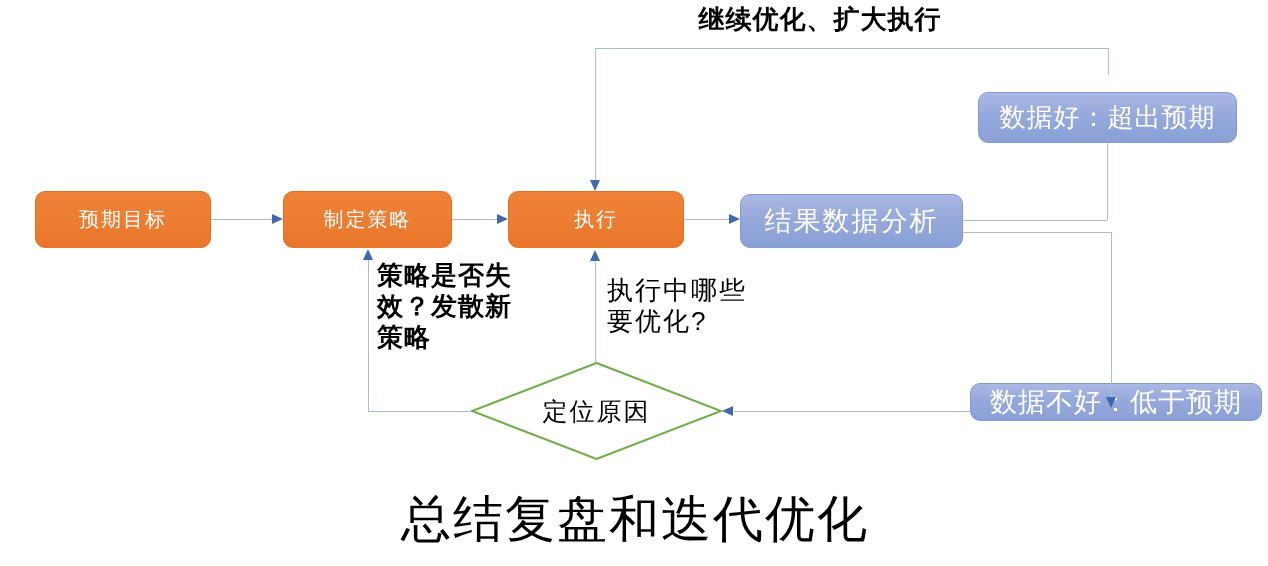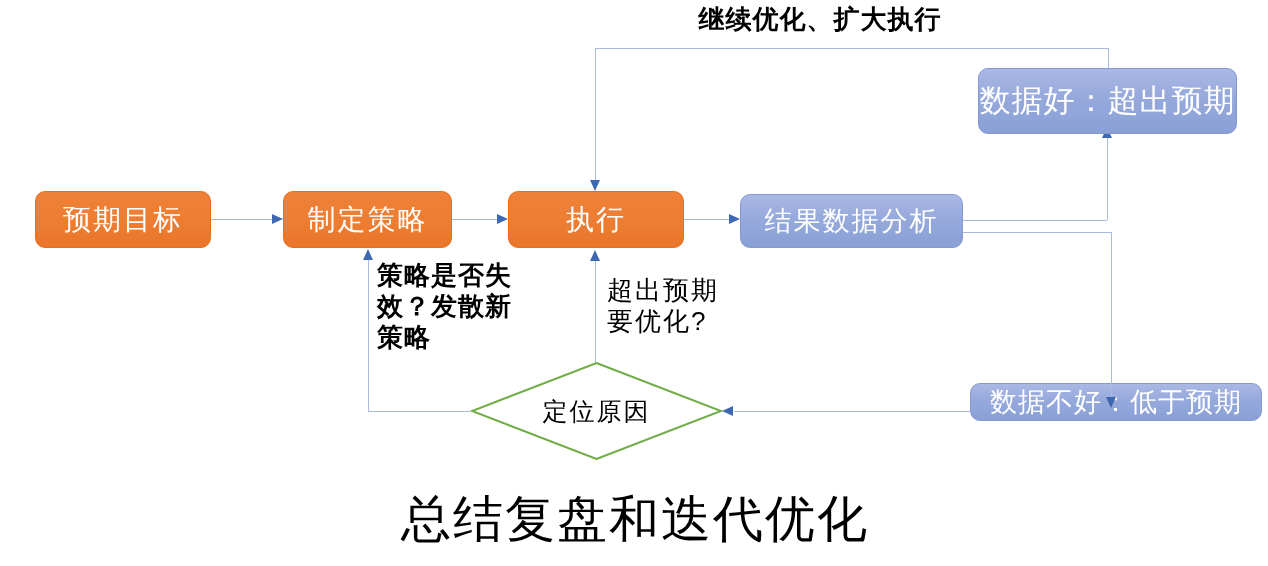--- a/index.html
+++ b/index.html
@@ -2,21 +2,21 @@
 <html><head>
 <meta charset="utf-8">
 <style>
   html,body{margin:0;padding:0;background:#fff;}
   #stage{
     position:relative;width:1268px;height:566px;background:#ffffff;
     font-family:"Liberation Sans","DejaVu Sans",sans-serif;overflow:hidden;padding-left:13px;
   }
   .node{
     position:absolute;display:flex;align-items:center;justify-content:center;
-    border-radius:10px;color:#ffffff;font-size:28px;letter-spacing:2px;
+    border-radius:10px;color:#ffffff;font-size:20px;letter-spacing:2px;
     white-space:nowrap;box-sizing:border-box;
   }
   .node-orange{
     background:linear-gradient(180deg,#EE8138 0%,#ED7D31 55%,#E9762A 100%);
     border:1px solid #E56F1C;
   }
   .node-blue{
     background:linear-gradient(180deg,#AAB8E4 0%,#96A9DC 45%,#89A0D6 100%);
     border:1px solid #8499CF;
   }
@@ -97,37 +97,37 @@
   </div>
 
   <div class="node node-orange" style="left:508px;top:191px;width:176px;height:57px;text-align:right;">
     <span>执行</span>
   </div>
 
   <div class="node node-blue" style="left:740px;top:194px;width:223px;height:54px;font-size:27px;">
     <span>结果数据分析</span>
   </div>
 
-  <div class="node node-blue" style="left:978px;top:68px;width:259px;height:66px;font-size:31px;letter-spacing:1px;">
+  <div class="node node-blue" style="left:978px;top:92px;width:259px;height:51px;font-size:26px;letter-spacing:1px;">
     <span>数据好：超出预期</span>
   </div>
 
   <div class="node node-blue" style="left:970px;top:383px;width:292px;height:38px;font-size:27px;letter-spacing:1px;z-index:2;">
     <span>数据不好：低于预期</span>
   </div>
 
   <div class="diamond-wrap">
     <svg width="253" height="98" viewBox="0 0 253 98">
       <polygon points="126.5,1 251,49 126.5,97 2,49" fill="#ffffff" stroke="#70AD47" stroke-width="2"></polygon>
     </svg>
     <div class="diamond-label">定位原因</div>
   </div>
 
   <div class="note note-bold" style="left:377px;top:260px;width:170px;">策略是否失
 效？发散新
 策略</div>
 
-  <div class="note" style="left:607px;top:275px;width:170px;letter-spacing:2px;">超出预期
+  <div class="note" style="left:607px;top:275px;width:170px;letter-spacing:2px;">执行中哪些
 要优化?</div>
 
   <div class="page-title">总结复盘和迭代优化</div>
 
 </div>
 
 </body></html>

